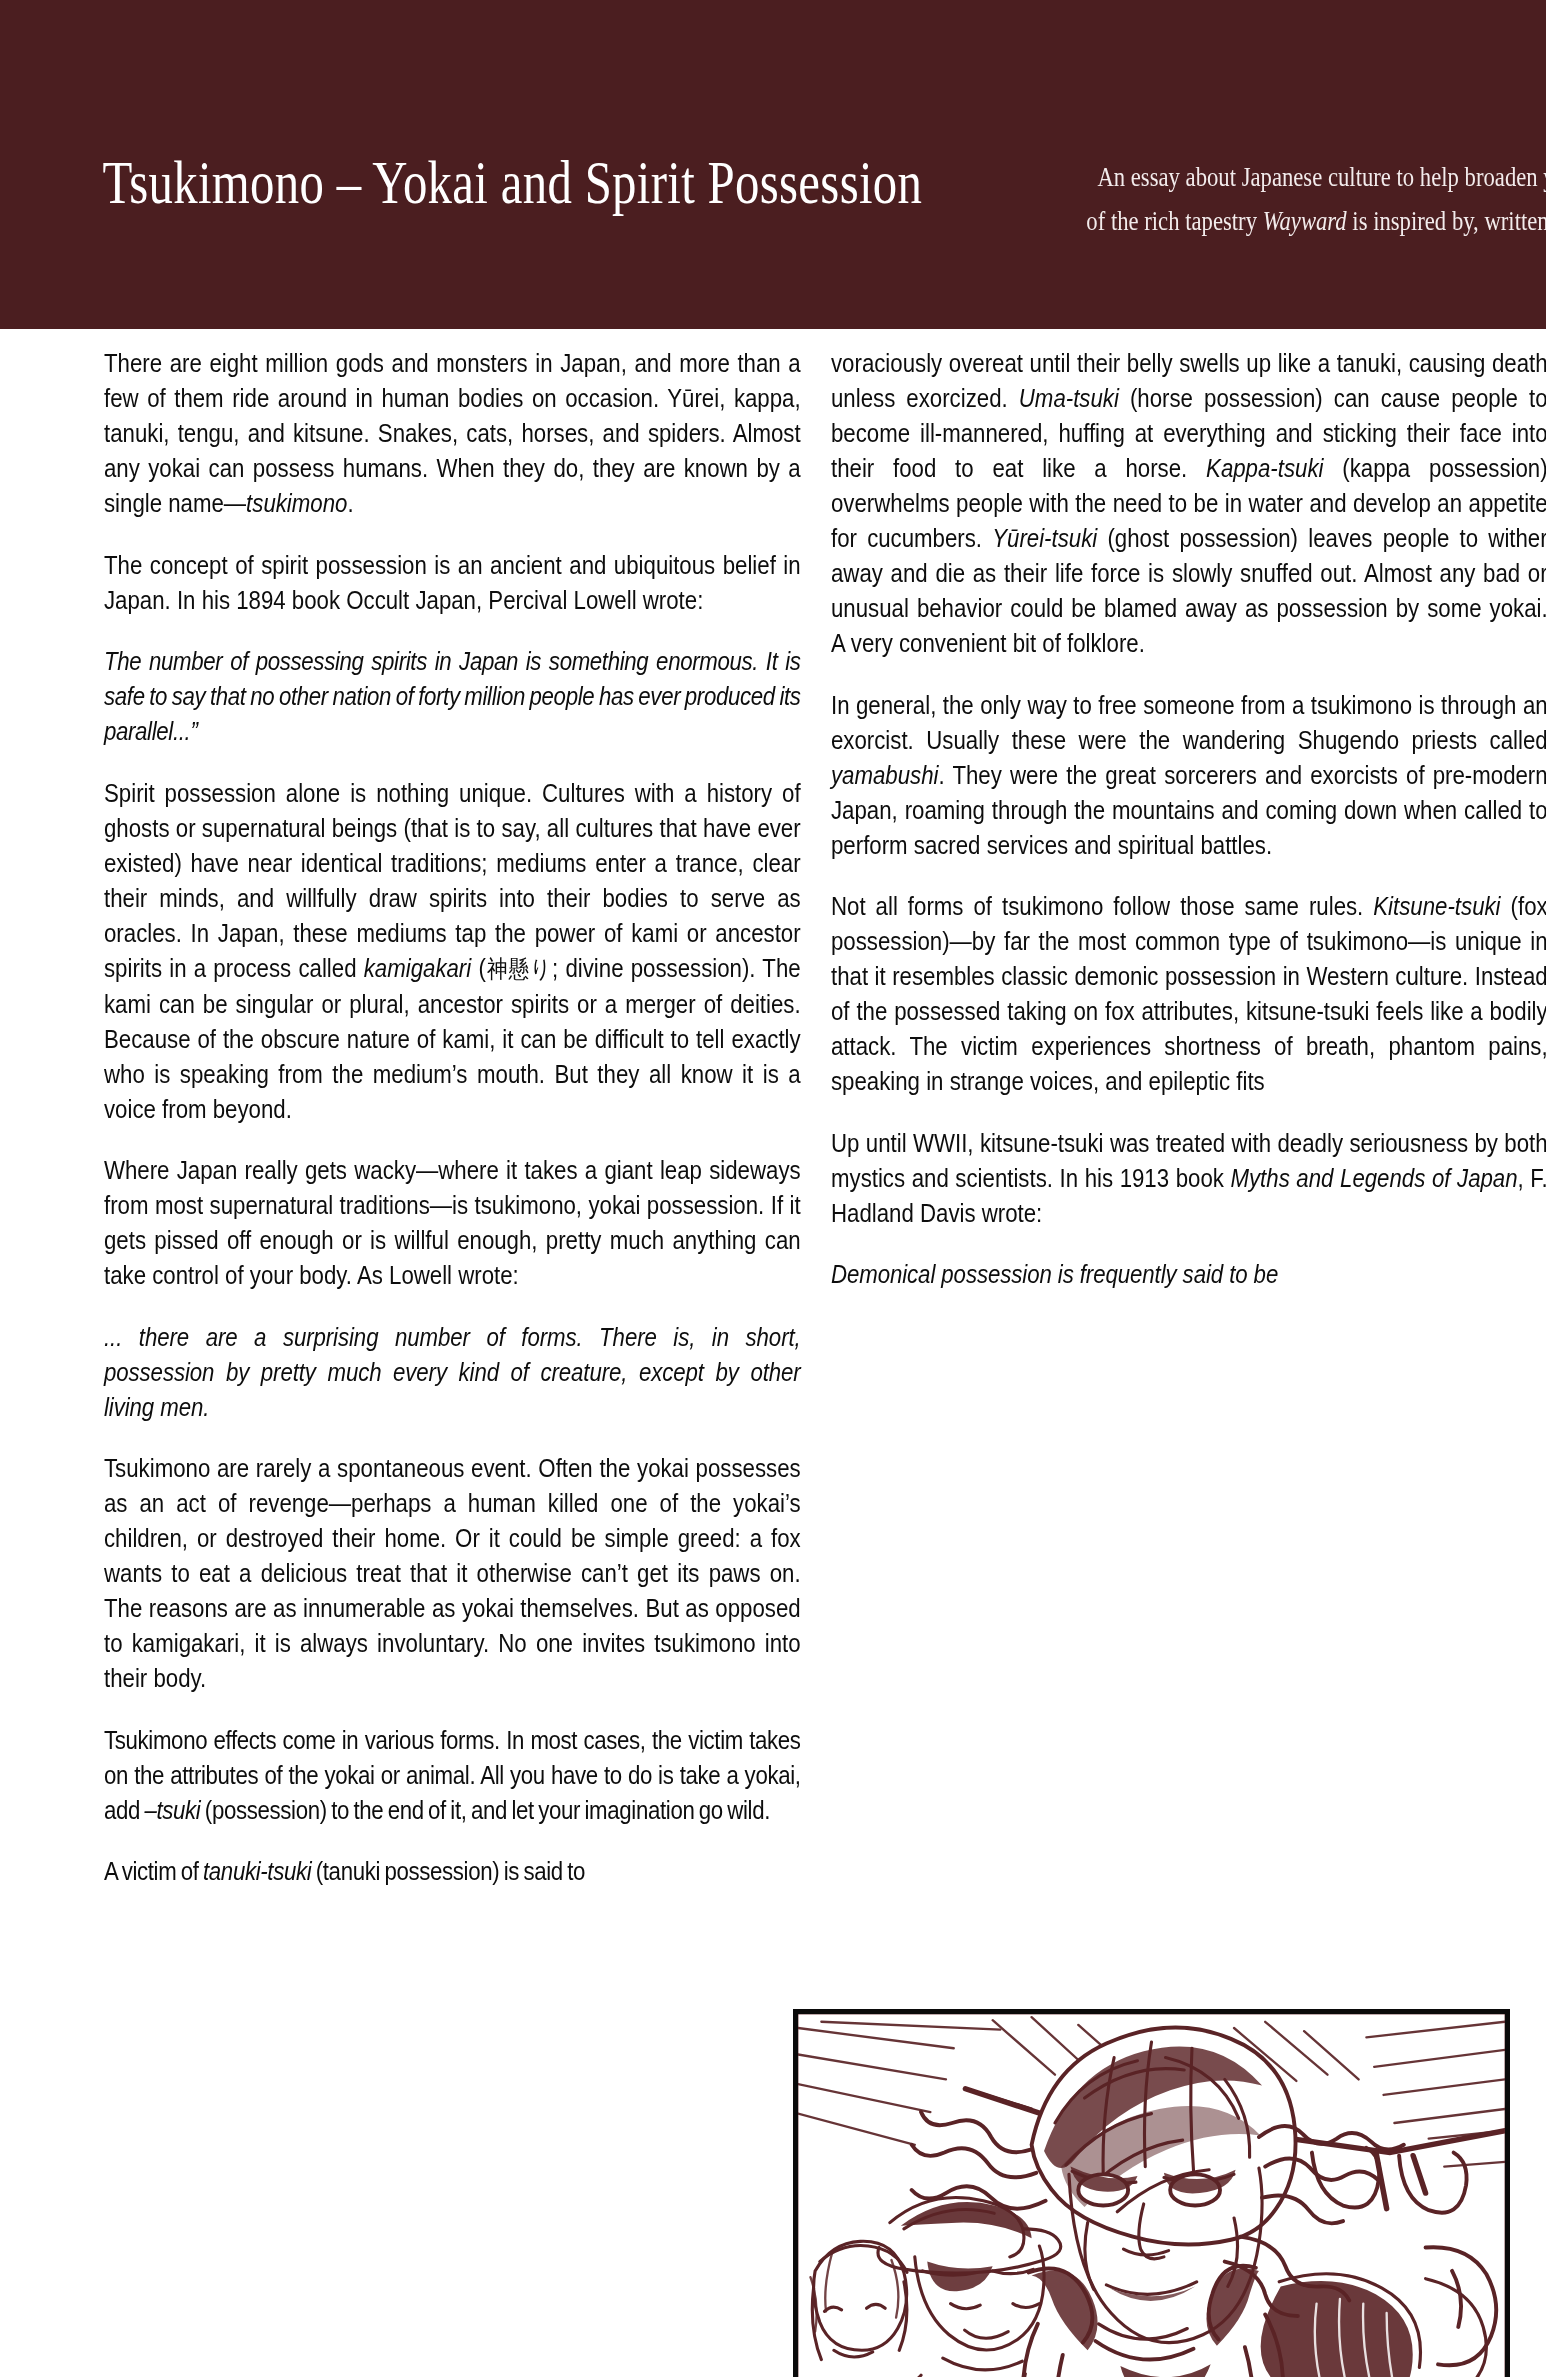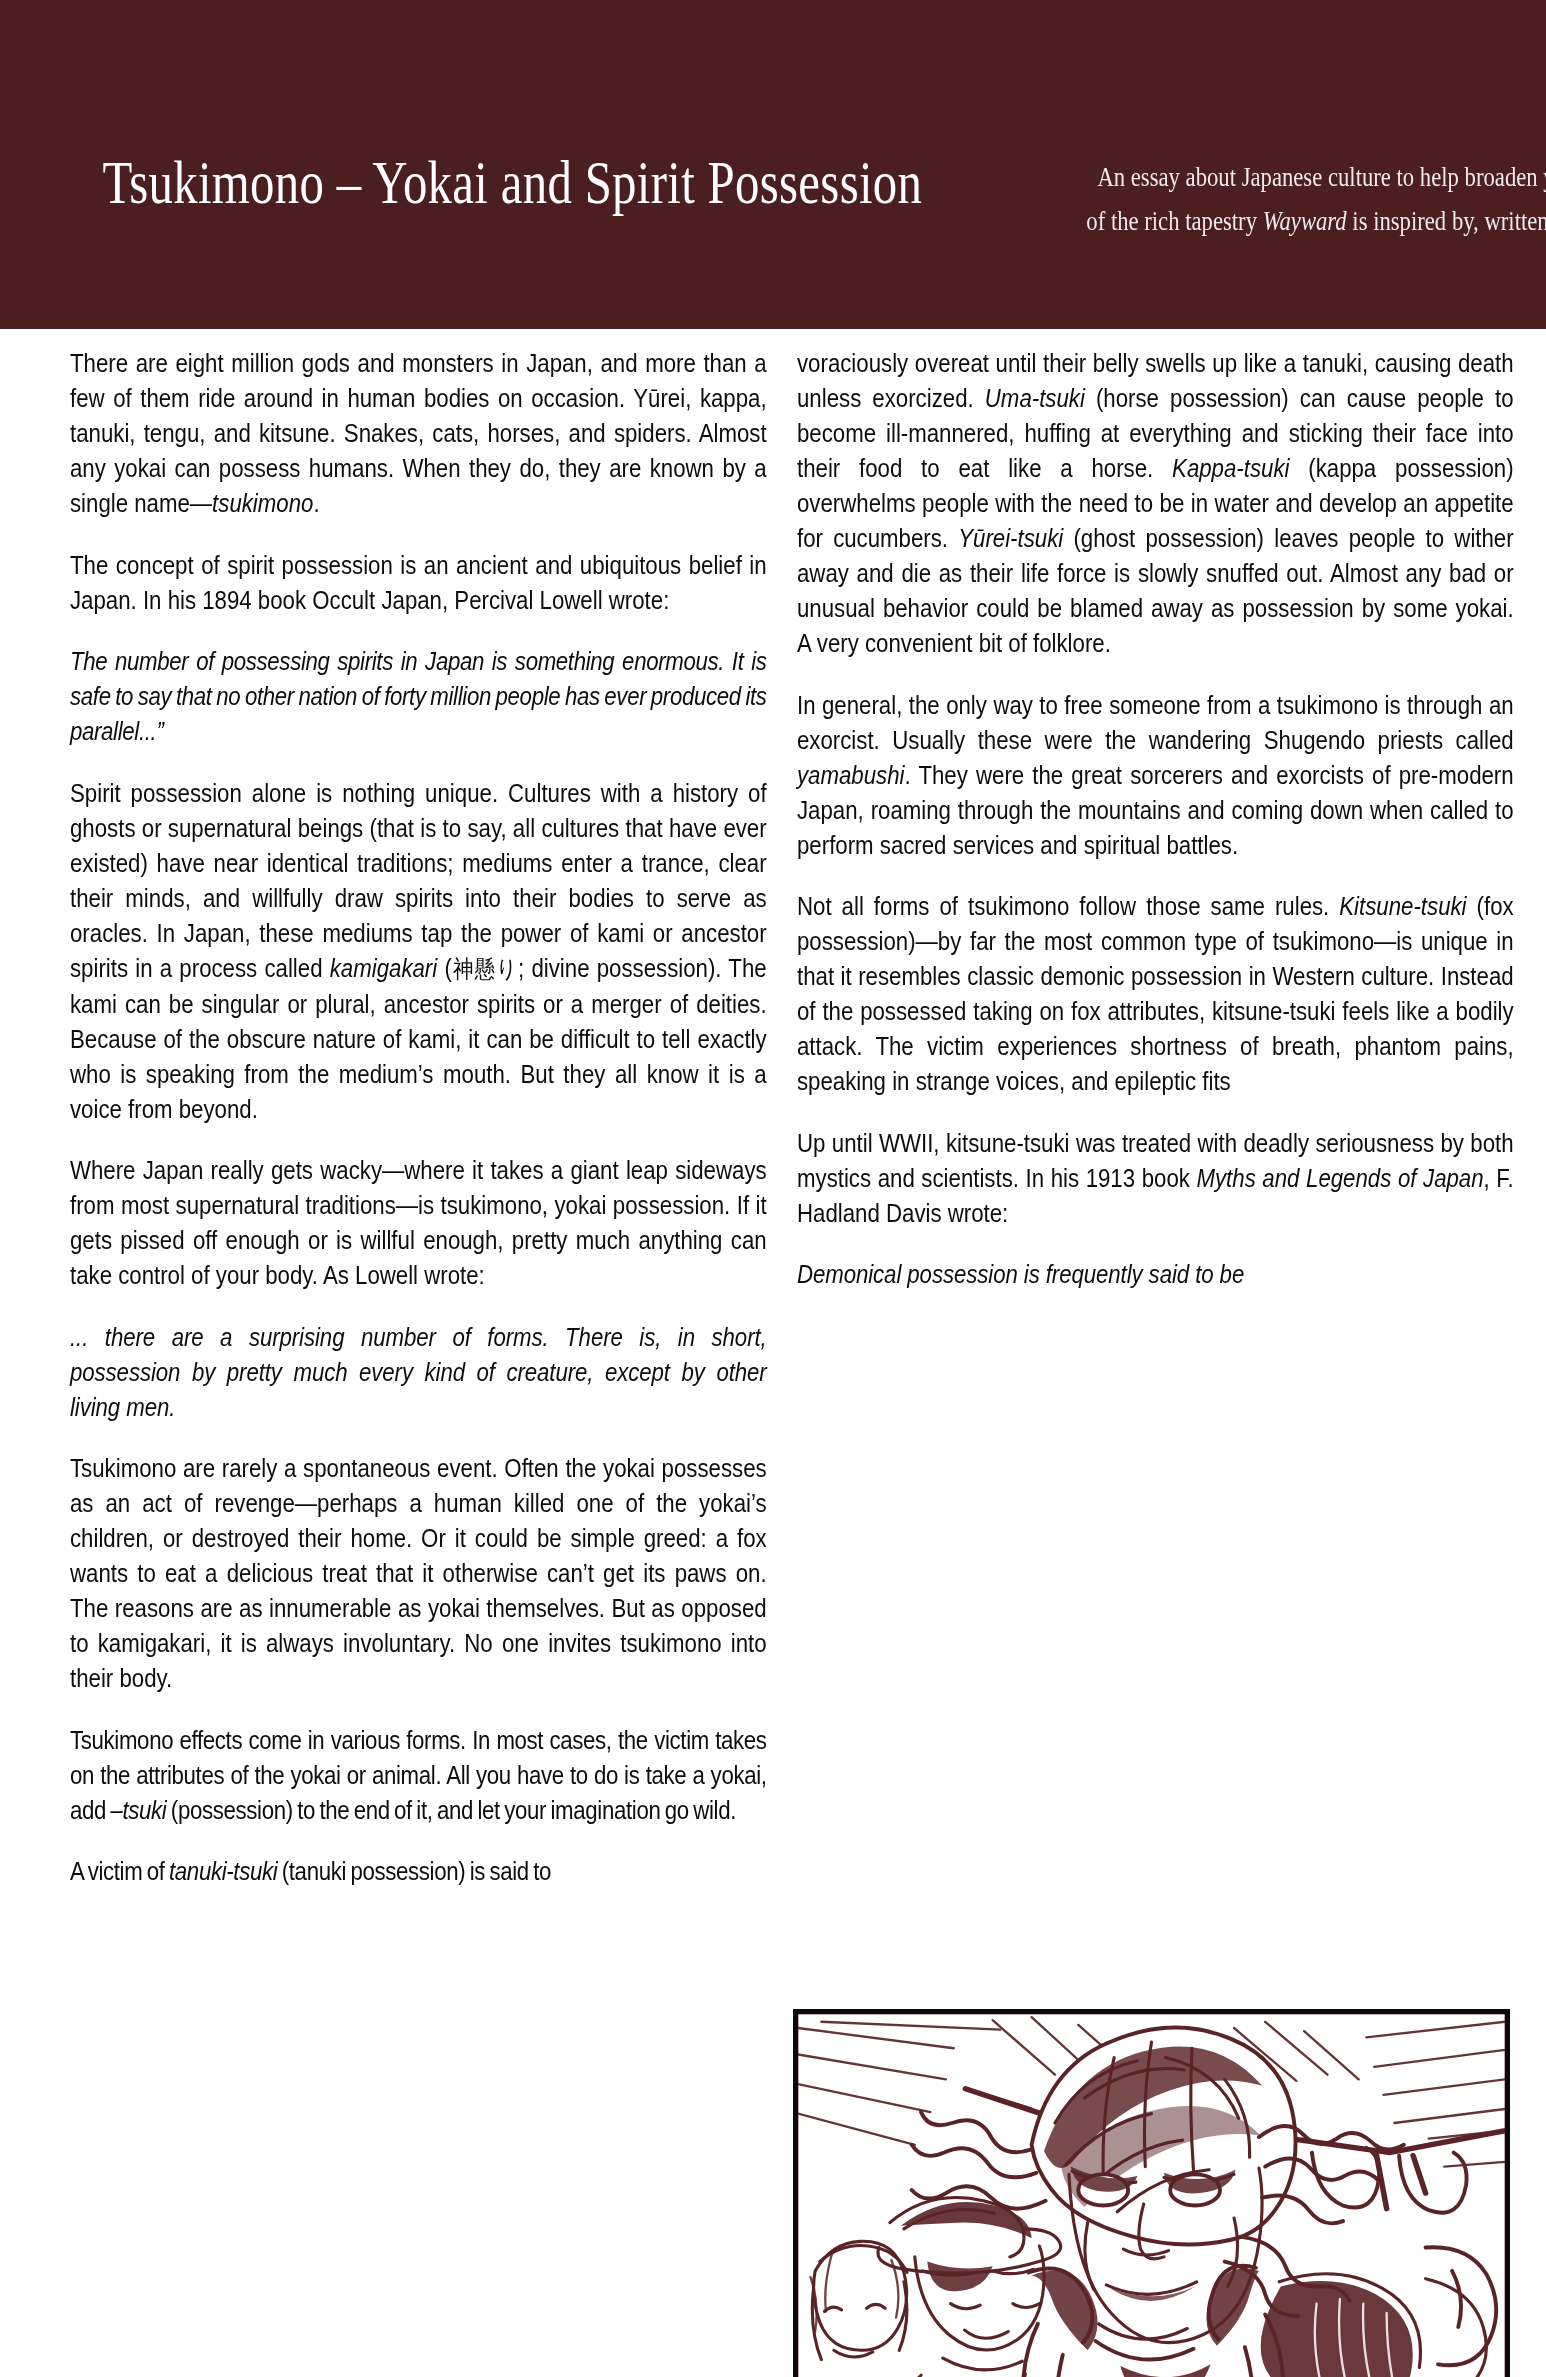--- a/index.html
+++ b/index.html
@@ -52,21 +52,21 @@
   
   .sheet {
     position: relative;
     width: 1547px;
     height: 2048px;
     padding: 17px 0 0 0;
   }
   .columns {
     display: flex;
     gap: 30px;
-    padding: 0 37px 0 70px;
+    padding: 0 37px 0 104px;
     align-items: flex-start;
   }
   .col {
     width: 697px;
     flex: 0 0 697px;
   }
   .col.right { width: 717px; flex: 0 0 717px; }
 
   p.para {
     margin: 0 0 26.5px 0;

